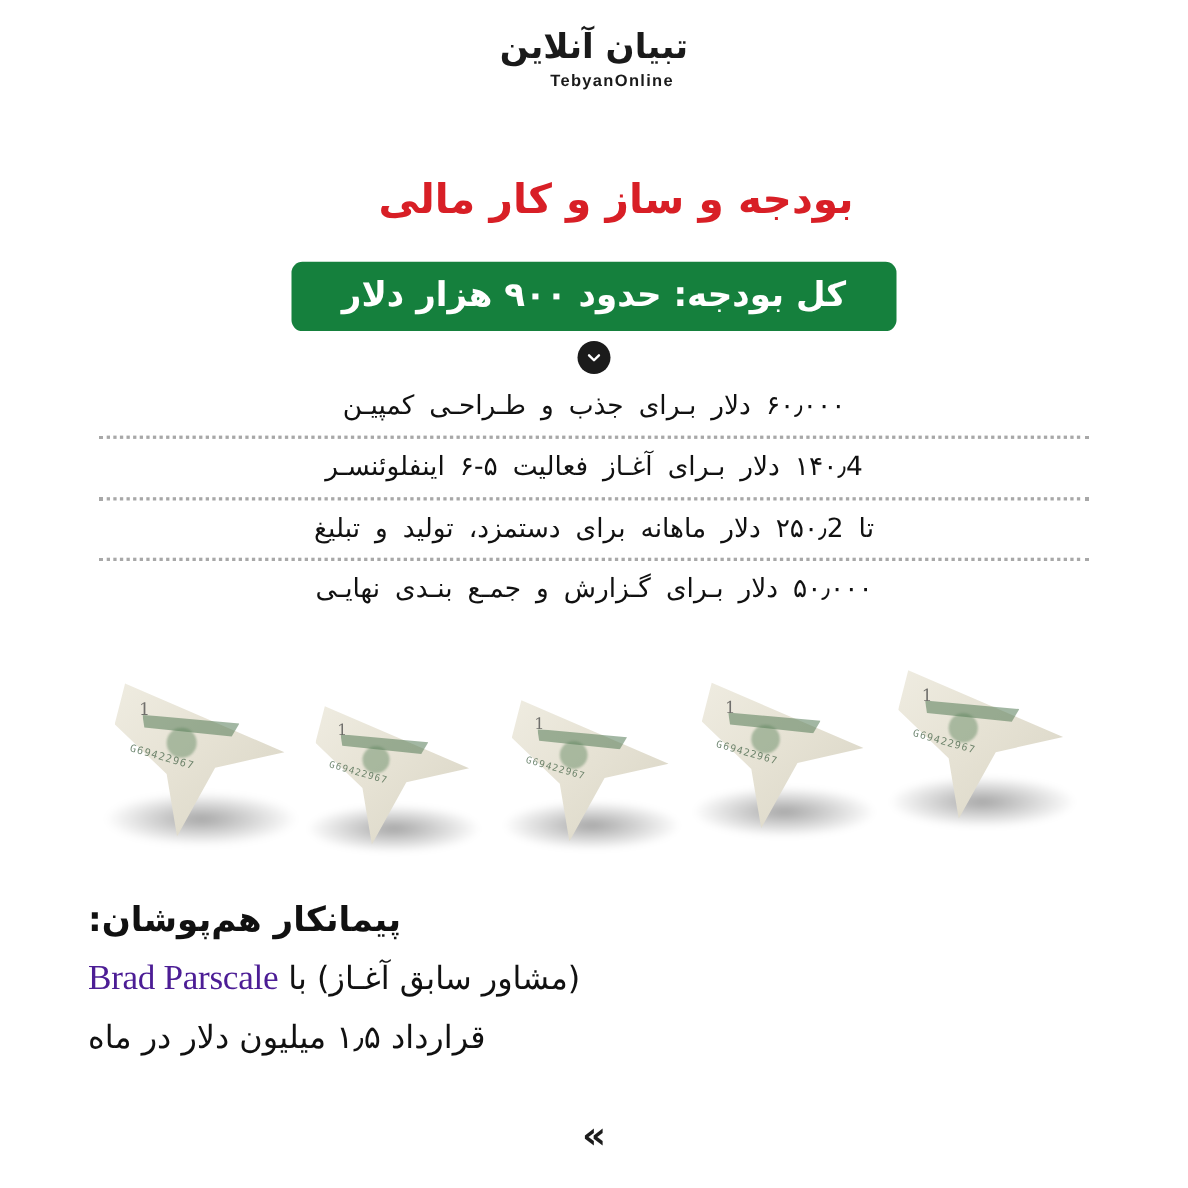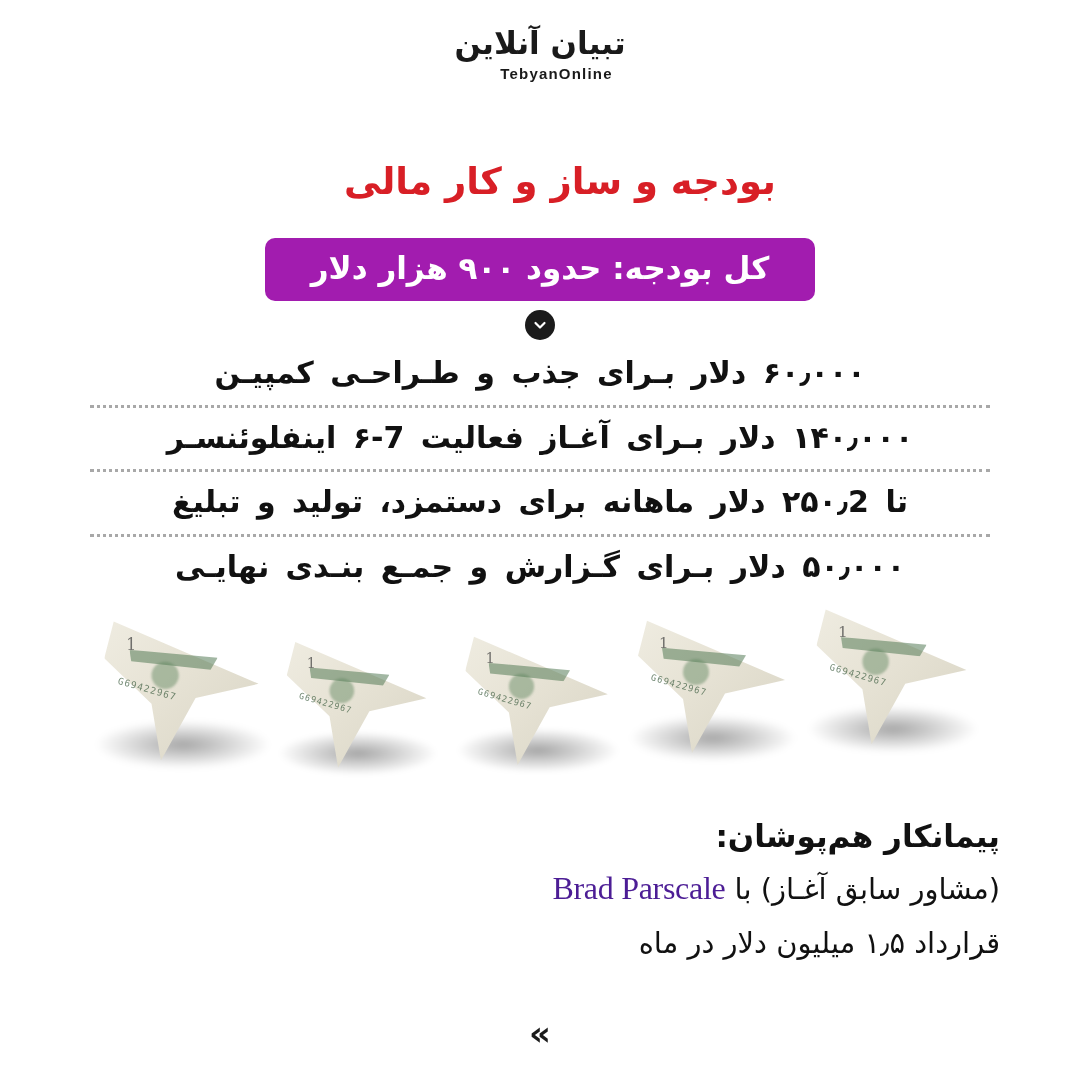--- a/index.html
+++ b/index.html
@@ -67,21 +67,21 @@
   
   .badge-wrap {
     position: absolute;
     top: 238px;
     left: 0;
     right: 0;
     text-align: center;
   }
   .badge {
     display: inline-block;
-    background: #a21caf;
+    background: #15803d;
     color: #ffffff;
     font-family: "DejaVu Sans", sans-serif;
     font-size: 31px;
     font-weight: bold;
     padding: 12px 46px 15px 46px;
     border-radius: 10px;
     direction: rtl;
     letter-spacing: -0.5px;
   }
 
@@ -108,22 +108,22 @@
   
   .list {
     position: absolute;
     top: 345px;
     left: 60px;
     right: 60px;
     direction: rtl;
   }
   .row {
     font-family: "DejaVu Sans", sans-serif;
-    font-size: 30px;
-    font-weight: bold;
+    font-size: 24px;
+    font-weight: normal;
     color: #111111;
     text-align: center;
     line-height: 1.45;
     padding: 6px 0 8px 0;
     letter-spacing: -0.3px;
     word-spacing: 6px;
   }
   .sep {
     height: 0;
     border-top: 3px dotted #9a9a9a;
@@ -199,21 +199,21 @@
     background: radial-gradient(ellipse at 50% 50%, rgba(0,0,0,.35) 0%, rgba(0,0,0,0) 70%);
     filter: blur(3px);
   }
 
   
   .footer {
     position: absolute;
     top: 818px;
     left: 80px;
     right: 80px;
-    text-align: right;
+    text-align: left;
     direction: rtl;
   }
   .footer-title {
     font-family: "DejaVu Sans", sans-serif;
     font-size: 31px;
     font-weight: bold;
     color: #111111;
     letter-spacing: -0.5px;
   }
   .footer-line {
@@ -264,21 +264,21 @@
     <div class="chev-circle">
       <svg width="16" height="16" viewBox="0 0 16 16" aria-hidden="true">
         <path d="M3.5 6 L8 10.5 L12.5 6" fill="none" stroke="#ffffff" stroke-width="2.2" stroke-linecap="round" stroke-linejoin="round"></path>
       </svg>
     </div>
   </div>
 
   <div class="list">
     <div class="row">۶۰٫۰۰۰ دلار بـرای جذب و طـراحـی کمپیـن</div>
     <div class="sep"></div>
-    <div class="row">۱۴۰٫۰۰۰ دلار بـرای آغـاز فعالیت 7-۶ اینفلوئنسـر</div>
+    <div class="row">۱۴۰٫4 دلار بـرای آغـاز فعالیت ۵-۶ اینفلوئنسـر</div>
     <div class="sep"></div>
     <div class="row">تا ۲۵۰٫2 دلار ماهانه برای دستمزد، تولید و تبلیغ</div>
     <div class="sep"></div>
     <div class="row">۵۰٫۰۰۰ دلار بـرای گـزارش و جمـع بنـدی نهایـی</div>
   </div>
 
   <div class="planes">
     <div class="plane" style="left:30px;  top:0px;   transform:scale(1.05);">
       <div class="shadow"></div>
         <div class="body"></div>

